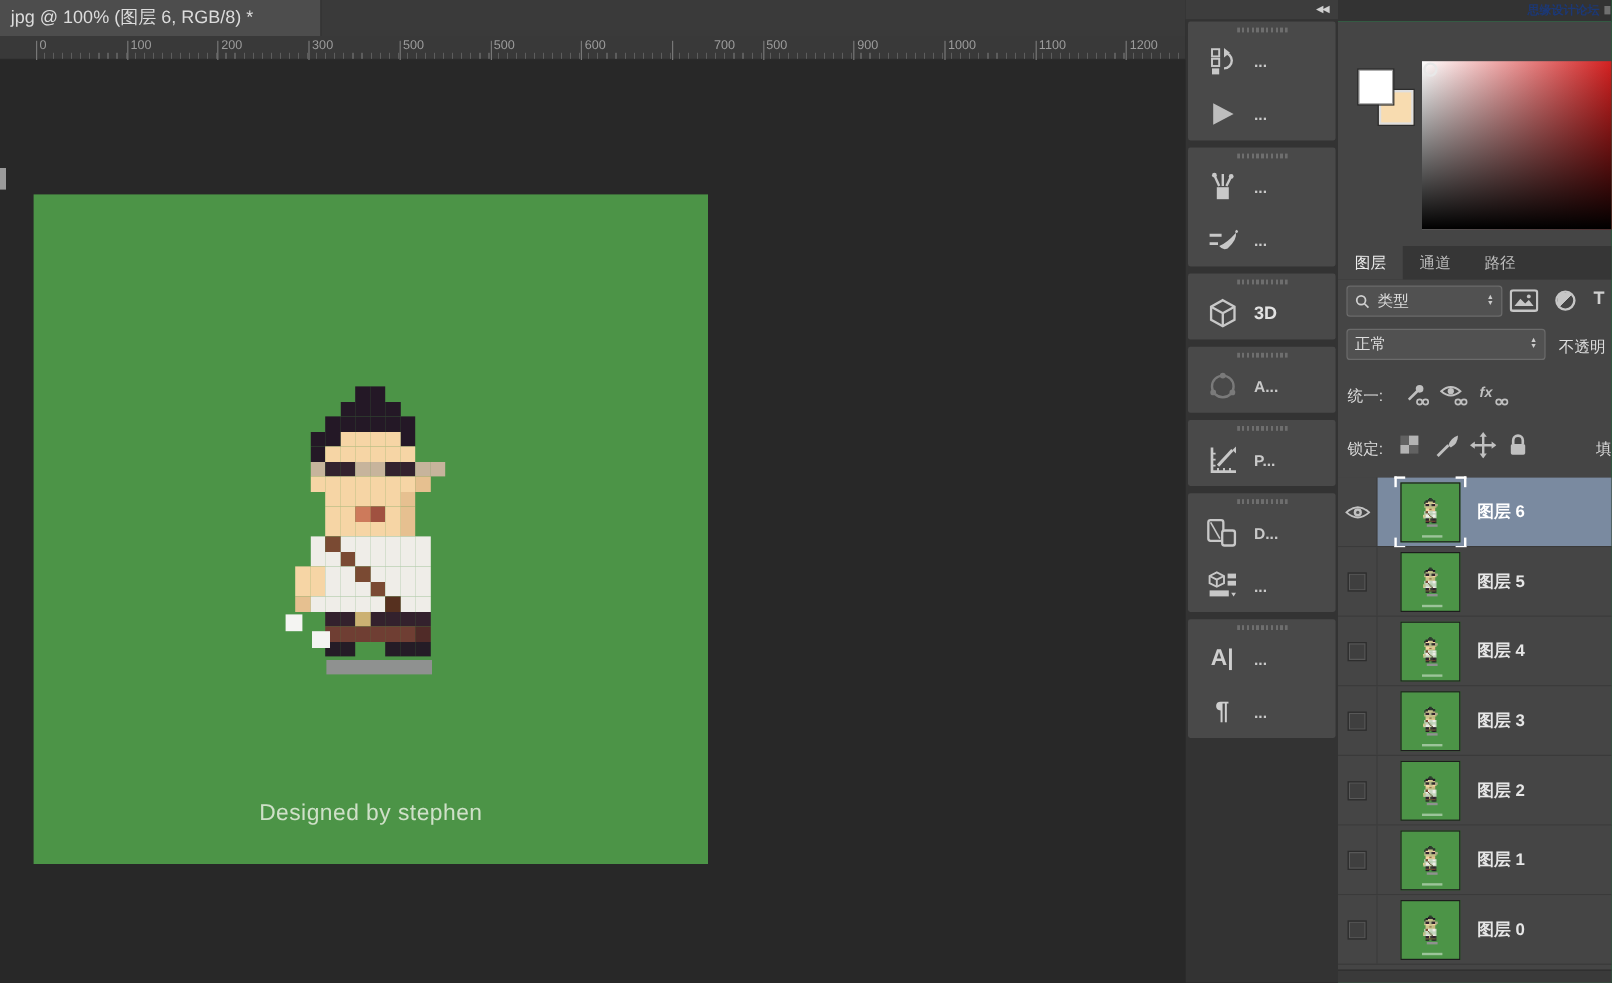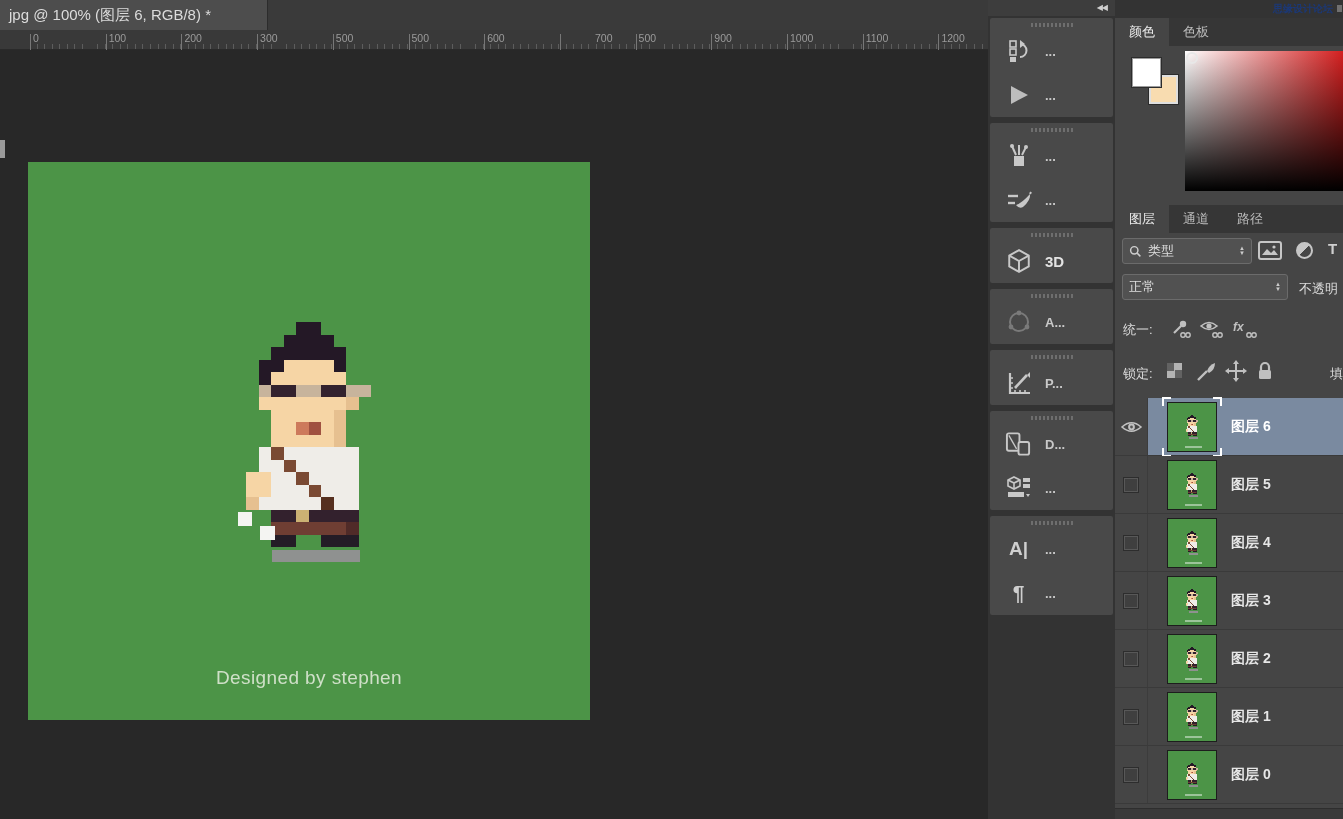--- a/index.html
+++ b/index.html
@@ -516,24 +516,20 @@
       </div>
     </div>
 
   <div id="panels">
     <div id="wm-strip">
       <span id="watermark">思缘设计论坛</span>
       <span id="wm-frag"></span>
     </div>
 
     <div id="color-panel">
-      <div class="ptabs">
-        <div class="ptab active">颜色</div>
-        <div class="ptab">色板</div>
-      </div>
       <div id="fg-swatch"></div>
       <div id="bg-swatch"></div>
       <div id="grad-field">
         <div id="grad-marker"></div>
       </div>
     </div>
 
     <div id="layers-panel">
       <div class="ptabs">
         <div class="ptab active">图层</div>

